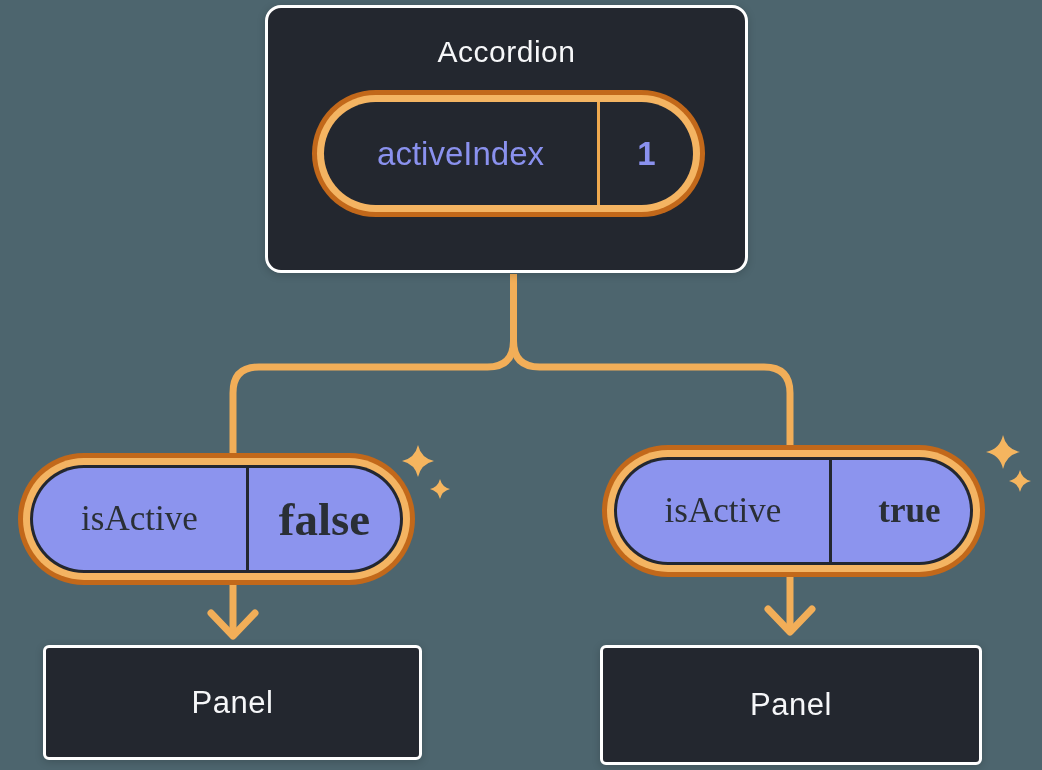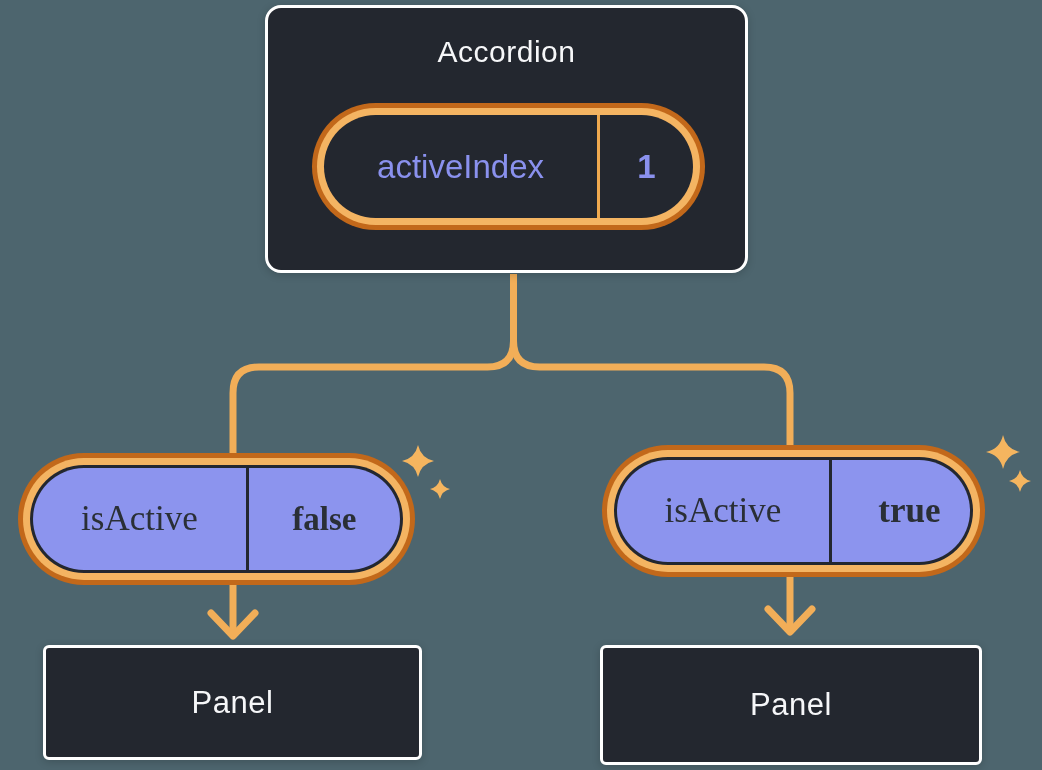--- a/index.html
+++ b/index.html
@@ -69,21 +69,21 @@
   .panel-left  { left: 43px;  top: 645px; width: 379px; height: 115px; }
   .panel-right { left: 600px; top: 645px; width: 382px; height: 120px; }
 
   
   .pill {
     position: absolute;
     border-radius: 999px;
     background: var(--orange-dark);
     padding: 5px;
   }
-  .pill-top   { left: 312px; top: 103px; width: 393px; height: 127px; }
+  .pill-top   { left: 312px; top: 90px; width: 393px; height: 127px; }
   .pill-left  { left: 18px;  top: 453px; width: 397px; height: 132px; }
   .pill-right { left: 602px; top: 445px; width: 383px; height: 132px; }
   .pill-mid {
     height: 100%;
     border-radius: 999px;
     background: var(--orange-light);
     padding: 7px;
   }
   .pill-dark-wrap {
     height: 100%;
@@ -106,21 +106,21 @@
     justify-content: center;
   }
   .vdiv { flex: 0 0 3px; }
   .vdiv.orange { background: var(--orange-divider); }
   .vdiv.dark   { background: var(--card); }
 
   .pill-top .cell.name  { flex: 0 0 74%; font-size: 33px; color: var(--purple-text); }
   .pill-top .cell.value { flex: 1 1 auto; font-size: 33px; font-weight: 700; color: var(--purple-text); }
 
   .pill-left .cell.name   { flex: 0 0 58%; font-size: 35px; color: var(--text-dark); }
-  .pill-left .cell.value  { flex: 1 1 auto; font-size: 33px; font-weight: 700; color: var(--text-dark); }
+  .pill-left .cell.value  { flex: 1 1 auto; font-size: 47px; font-weight: 700; color: var(--text-dark); }
   .pill-right .cell.name  { flex: 0 0 60%; font-size: 35px; color: var(--text-dark); }
   .pill-right .cell.value { flex: 1 1 auto; font-size: 35px; font-weight: 700; color: var(--text-dark); padding-left: 17px; }
 </style>
 </head>
 <body>
 
 <div class="canvas">
 
   <svg class="connectors" viewBox="0 0 1042 770" xmlns="http://www.w3.org/2000/svg">
 

